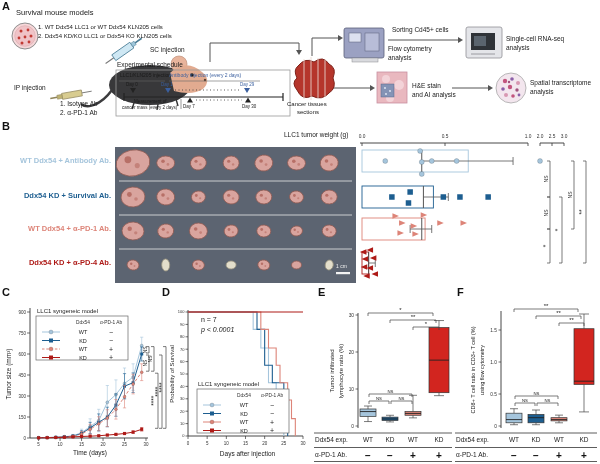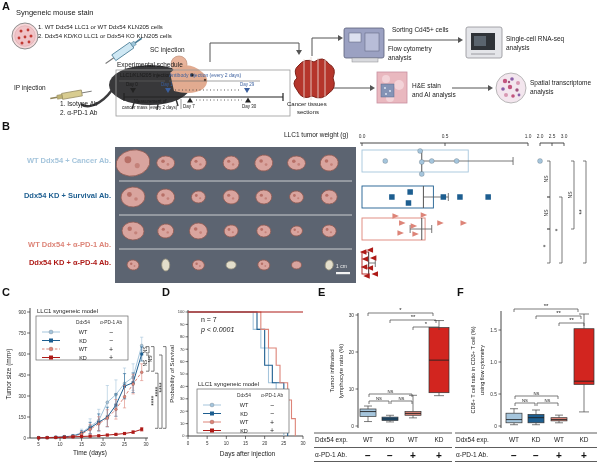--- a/index.html
+++ b/index.html
@@ -721,21 +721,21 @@
     <text transform="rotate(-90 484 370)" x="484" y="370" text-anchor="middle" font-size="5.5" fill="#222">using flow cytometry</text>
   </svg>
 
   <div class="t pl" style="left:2px;top:0px">A</div>
   <div class="t pl" style="left:2px;top:120px">B</div>
   <div class="t pl" style="left:2px;top:286px">C</div>
   <div class="t pl" style="left:162px;top:286px">D</div>
   <div class="t pl" style="left:318px;top:286px">E</div>
   <div class="t pl" style="left:457px;top:286px">F</div>
 
-  <div class="t f75" style="left:16px;top:9px">Syngeneic mouse stain</div>
+  <div class="t f75" style="left:16px;top:9px">Survival mouse models</div>
   <div class="t f6" style="left:38px;top:24px">1. WT Ddx54 LLC1 or WT Ddx54 KLN205 cells</div>
   <div class="t f6" style="left:38px;top:33px">2. Ddx54 KD/KO LLC1 or Ddx54 KO KLN205 cells</div>
   <div class="t f65" style="left:150px;top:46px">SC injection</div>
   <div class="t f65" style="left:14px;top:84px">IP injection</div>
   <div class="t f65" style="left:60px;top:100px">1. Isotype Ab</div>
   <div class="t f65" style="left:60px;top:109px">2. α-PD-1 Ab</div>
   <div class="t f65" style="left:117px;top:61px">Experimental schedule</div>
   <div class="t f5" style="left:120px;top:73px">LLC1/KLN205 injection</div>
   <div class="t f5 blue" style="left:169px;top:73px">Antibody injection (every 2 days)</div>
   <div class="t f45" style="left:126px;top:82px">Day 0</div>
@@ -750,23 +750,23 @@
   <div class="t f65" style="left:392px;top:26px">Sorting Cd45+ cells</div>
   <div class="t f65" style="left:388px;top:45px">Flow cytometry</div>
   <div class="t f65" style="left:388px;top:54px">analysis</div>
   <div class="t f65" style="left:506px;top:35px">Single-cell RNA-seq</div>
   <div class="t f65" style="left:506px;top:44px">analysis</div>
   <div class="t f65" style="left:412px;top:82px">H&amp;E stain</div>
   <div class="t f65" style="left:412px;top:91px">and AI analysis</div>
   <div class="t f65" style="left:530px;top:79px">Spatial transcriptome</div>
   <div class="t f65" style="left:530px;top:88px">analysis</div>
 
-  <div class="brow" style="top: 156px; color: rgb(165, 197, 220);">WT Ddx54 + Cancer Ab.</div>
+  <div class="brow" style="top: 156px; color: rgb(165, 197, 220);">WT Ddx54 + Antibody Ab.</div>
   <div class="brow" style="top: 191px; color: rgb(29, 94, 144);">Ddx54 KD + Survival Ab.</div>
-  <div class="brow" style="top: 240px; color: rgb(221, 132, 120);">WT Ddx54 + α-PD-1 Ab.</div>
+  <div class="brow" style="top: 224px; color: rgb(221, 132, 120);">WT Ddx54 + α-PD-1 Ab.</div>
   <div class="brow" style="top: 258px; color: rgb(174, 26, 23);">Ddx54 KD + α-PD-4 Ab.</div>
   <div class="t f65" style="left:284px;top:131px">LLC1 tumor weight (g)</div>
   <div class="t f5 wh" style="left:336px;top:264px">1 cm</div>
 
   <div class="t f65" style="left:55px;top:449px;width:70px;text-align:center">Time (days)</div>
   <div class="t f65" style="left:200px;top:450px;width:95px;text-align:center">Days after injection</div>
   <div class="t f7" style="left:201px;top:316px">n = 7</div>
   <div class="t f7 it" style="left:201px;top:326px">p &lt; 0.0001</div>
 
   <div class="t f65" style="left:315px;top:436px">Ddx54 exp.</div>

